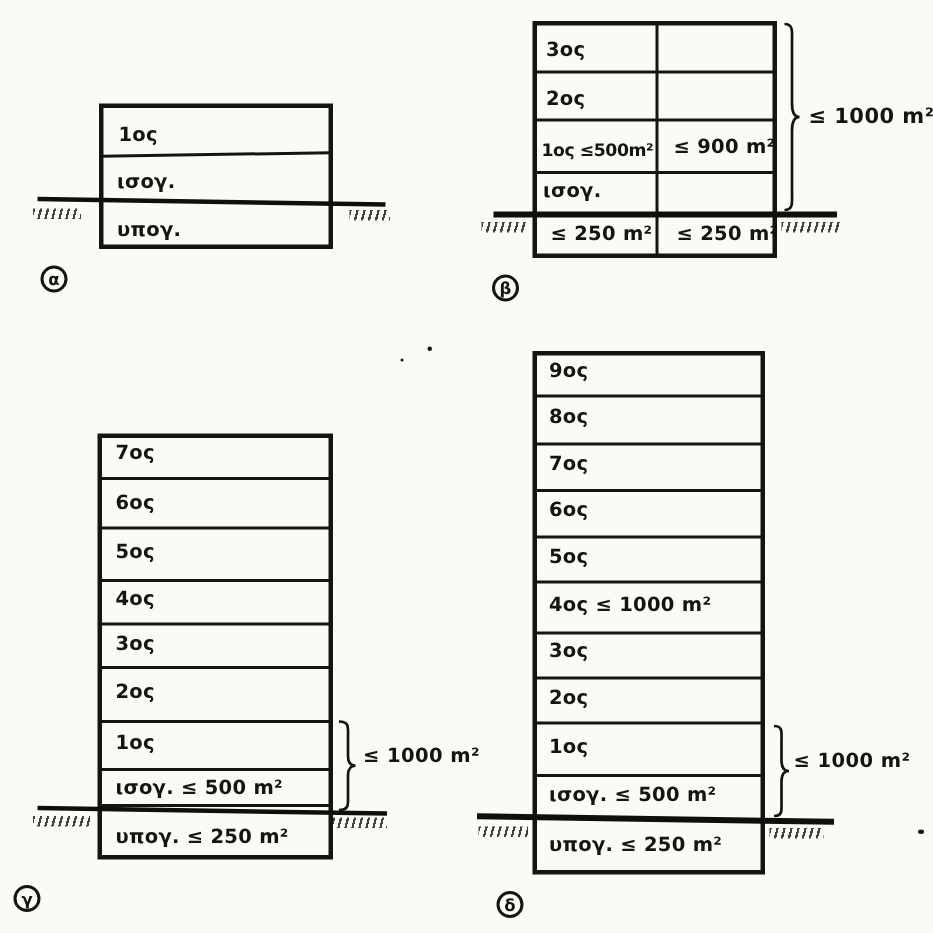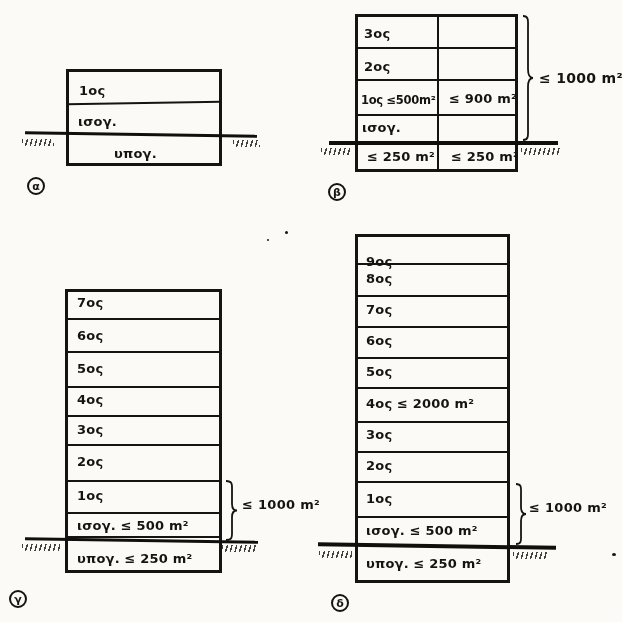--- a/index.html
+++ b/index.html
@@ -44,21 +44,21 @@
 
 <div class="stage">
 
   <div class="box" style="left:66px;top:69px;width:156px;height:97px;"></div>
   <div class="hline tilt-up" style="left:67px;top:102px;width:154px;"></div>
   <div class="ground tilt-down" style="left:25px;top:133px;width:232px;"></div>
   <div class="hatch" style="left:22px;top:139px;width:32px;"></div>
   <div class="hatch" style="left:233px;top:140px;width:27px;"></div>
   <div class="floor-label" style="left:79px;top:84px;">1ος</div>
   <div class="floor-label" style="left:78px;top:115px;">ισογ.</div>
-  <div class="floor-label" style="left:78px;top:147px;margin-left:36px;">υπογ.</div>
+  <div class="floor-label" style="left:78px;top:147px;">υπογ.</div>
   <div class="caption" style="left:27px;top:177px;">
     <span class="badge">α</span>
   </div>
 
   <div class="box" style="left:355px;top:14px;width:163px;height:158px;"></div>
   <div class="vline" style="left:437px;top:15px;height:156px;"></div>
   <div class="hline" style="left:357px;top:47px;width:159px;"></div>
   <div class="hline" style="left:357px;top:79px;width:159px;"></div>
   <div class="hline" style="left:357px;top:114px;width:159px;"></div>
   <div class="ground thick" style="left:329px;top:141px;width:229px;"></div>
@@ -114,26 +114,26 @@
   <div class="hline" style="left:357px;top:326px;width:151px;"></div>
   <div class="hline" style="left:357px;top:357px;width:151px;"></div>
   <div class="hline" style="left:357px;top:387px;width:151px;"></div>
   <div class="hline" style="left:357px;top:421px;width:151px;"></div>
   <div class="hline" style="left:357px;top:451px;width:151px;"></div>
   <div class="hline" style="left:357px;top:481px;width:151px;"></div>
   <div class="hline" style="left:357px;top:516px;width:151px;"></div>
   <div class="ground thick tilt-down" style="left:318px;top:544px;width:238px;"></div>
   <div class="hatch" style="left:319px;top:551px;width:33px;"></div>
   <div class="hatch" style="left:513px;top:552px;width:36px;"></div>
-  <div class="floor-label" style="left:366px;top:255px;">9ος</div>
+  <div class="floor-label" style="left:366px;top:241px;">9ος</div>
   <div class="floor-label" style="left:366px;top:272px;">8ος</div>
   <div class="floor-label" style="left:366px;top:303px;">7ος</div>
   <div class="floor-label" style="left:366px;top:334px;">6ος</div>
   <div class="floor-label" style="left:366px;top:365px;">5ος</div>
-  <div class="floor-label" style="left:366px;top:397px;">4ος  ≤ 2000 m²</div>
+  <div class="floor-label" style="left:366px;top:397px;">4ος  ≤ 1000 m²</div>
   <div class="floor-label" style="left:366px;top:428px;">3ος</div>
   <div class="floor-label" style="left:366px;top:459px;">2ος</div>
   <div class="floor-label" style="left:366px;top:492px;">1ος</div>
   <div class="floor-label" style="left:366px;top:524px;">ισογ.  ≤ 500 m²</div>
   <div class="floor-label" style="left:366px;top:557px;">υπογ.  ≤ 250 m²</div>
   <svg class="brace" style="left:514px;top:483px;" width="13" height="62" viewBox="0 0 13 62">
     <path d="M2,1 C8,1 7,5 7,11 L7,24 C7,29 9,31 12,31 C9,31 7,33 7,38 L7,51 C7,57 8,61 2,61" fill="none" stroke="#151413" stroke-width="1.8"></path>
   </svg>
   <div class="brace-label" style="left:529px;top:500px;">≤ 1000 m²</div>
   <div class="caption" style="left:331px;top:594px;">

